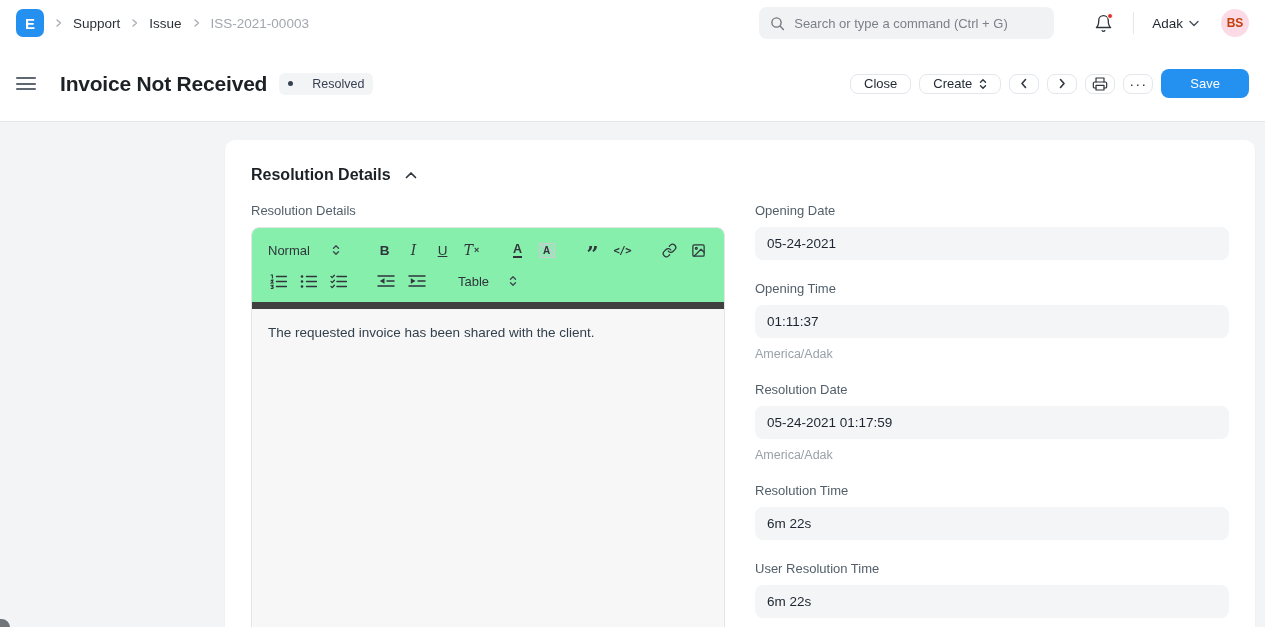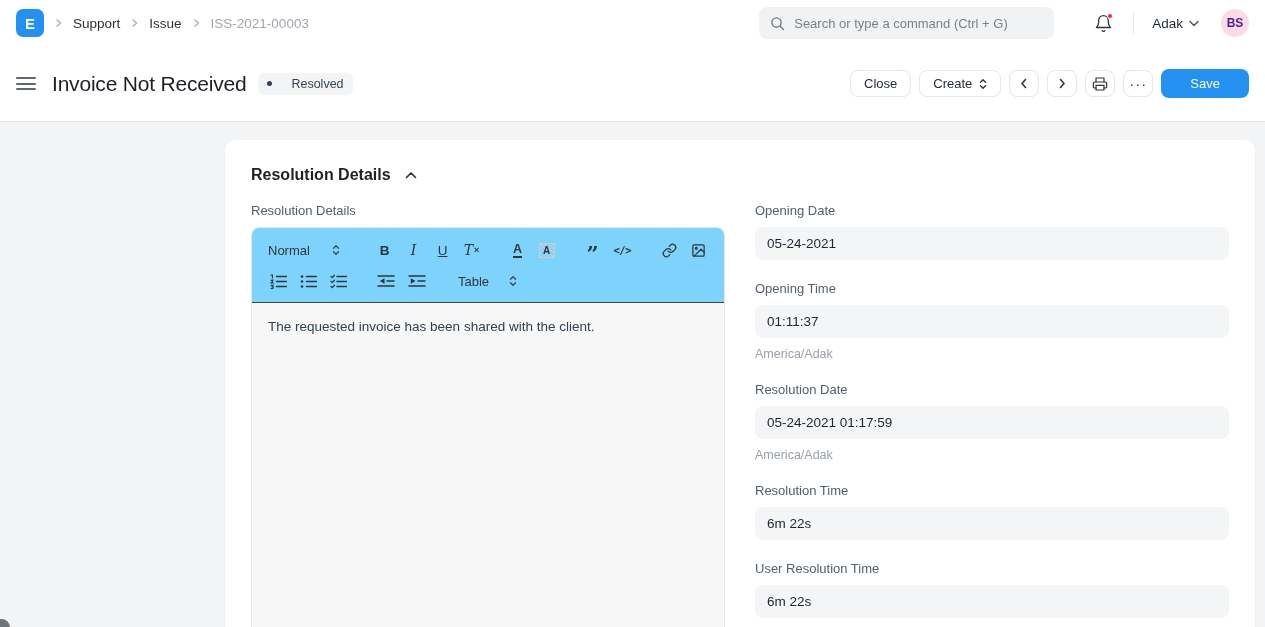--- a/index.html
+++ b/index.html
@@ -12,49 +12,49 @@
   .logo { width:28px; height:28px; border-radius:7px; background:#2490ef; color:#fff; display:flex; align-items:center; justify-content:center; font-weight:bold; font-size:15px; cursor:pointer; }
   .crumb { font-size:13.5px; color:#2b3136; text-decoration:none; cursor:pointer; }
   .crumb.muted { color:#a2a7ae; }
   .nav-right { display:flex; align-items:center; }
   .searchbar { width:295px; height:32px; background:#f1f2f4; border-radius:8px; display:flex; align-items:center; gap:9px; padding:0 11px; cursor:text; }
   .searchbar span { font-size:13px; color:#7b8089; }
   .bell-wrap { position:relative; margin-left:40px; cursor:pointer; display:flex; }
   .bell-dot { position:absolute; top:-1px; right:0px; width:6px; height:6px; border-radius:50%; background:#e03131; border:1px solid #fff; }
   .nav-divider { width:1px; height:22px; background:#e5e7eb; margin:0 18px 0 20px; }
   .help { display:flex; align-items:center; gap:6px; font-size:13.5px; color:#1f2730; cursor:pointer; }
-  .avatar { width:28px; height:28px; border-radius:50%; background:#fcdbe6; color:#4c1d95; font-size:12px; font-weight:bold; display:flex; align-items:center; justify-content:center; margin-left:22px; cursor:pointer; }
+  .avatar { width:28px; height:28px; border-radius:50%; background:#fcdbe6; color:#c2410c; font-size:12px; font-weight:bold; display:flex; align-items:center; justify-content:center; margin-left:22px; cursor:pointer; }
 
   
   .page-header { height:76px; background:#fff; border-bottom:1px solid #e5e6e8; display:flex; align-items:center; padding:0 16px; }
   .hamburger { width:20px; display:flex; flex-direction:column; gap:3.5px; cursor:pointer; padding:4px 0; }
   .hamburger i { display:block; height:2px; border-radius:2px; background:#5f6770; }
-  .page-title { font-size:21px; font-weight:normal; color:#1c2126; margin-left:16px; letter-spacing:-0.2px; }
+  .page-title { font-size:21px; font-weight:bold; color:#1c2126; margin-left:24px; letter-spacing:-0.2px; }
   .status-badge { margin-left:12px; background:#f3f4f6; border-radius:6px; height:22px; display:flex; align-items:center; gap:19px; padding:0 9px; font-size:12.5px; color:#374151; }
   .status-badge .dot { width:5px; height:5px; border-radius:50%; background:#374151; }
   .header-actions { margin-left:auto; display:flex; align-items:center; gap:8px; }
-  .btn { height:27px; background:#fff; border:1px solid #e3e6ea; border-radius:8px; font-size:13px; color:#1f2730; display:flex; align-items:center; justify-content:center; padding:0 13px; cursor:pointer; gap:7px; font-family:inherit;text-align:right; }
+  .btn { height:20px; background:#fff; border:1px solid #e3e6ea; border-radius:8px; font-size:13px; color:#1f2730; display:flex; align-items:center; justify-content:center; padding:0 13px; cursor:pointer; gap:7px; font-family:inherit;text-align:right; }
   .btn.icon-btn { width:30px; padding:0; }
   .btn-primary { height:29px; background:#2490ef; border:none; border-radius:8px; color:#fff; font-size:13px; padding:0 29px; cursor:pointer; font-family:inherit; }
   .ellipsis-glyph { font-size:15px; letter-spacing:1px; color:#30363c; line-height:1; }
 
   
   .page-body { padding-top:18px; }
   .card { margin-left:225px; width:1030px; min-height:520px; background:#fff; border-radius:10px; box-shadow:0 1px 2px rgba(25,39,52,.05); padding:26px; }
   .section-head { display:flex; align-items:center; gap:12px; }
   .section-title { font-size:16px; font-weight:bold; color:#1c2126; }
   .collapse-btn { background:none; border:none; cursor:pointer; display:flex; padding:2px; }
   .columns { display:flex; gap:30px; margin-top:19px; }
   .col-left { width:474px; }
   .col-right { flex:1; }
   .field-label { font-size:13px; color:#525f6a; display:block; }
 
   
   .editor { margin-top:9px; border:1px solid #e4e5e7; border-radius:8px; overflow:hidden; }
-  .toolbar { background:#7dd3fc; border-bottom:1px solid #404040; padding:7px 16px 6px; }
+  .toolbar { background:#86efac; border-bottom:7px solid #404040; padding:7px 16px 6px; }
   .tb-row { display:flex; align-items:center; height:30px; }
   .tb-row + .tb-row { margin-top:1px; }
   .tb-select { display:flex; align-items:center; gap:22px; font-size:13px; color:#2f353b; cursor:pointer; }
   .tb-group { display:flex; align-items:center; gap:9px; margin-left:26px; }
   .tb-group:first-child { margin-left:0; }
   .tb-btn { min-width:20px; height:22px; background:none; border:none; cursor:pointer; display:flex; align-items:center; justify-content:center; color:#2f353b; font-family:inherit; padding:0 2px; }
   .g-bold { font-size:13.5px; font-weight:bold; }
   .g-italic { font-size:14px; font-style:italic; font-family:"DejaVu Serif",serif; }
   .g-underline { font-size:13.5px; text-decoration:underline; }
   .ic-tx i { font-family:"DejaVu Serif",serif; font-style:italic; font-size:14px; }

